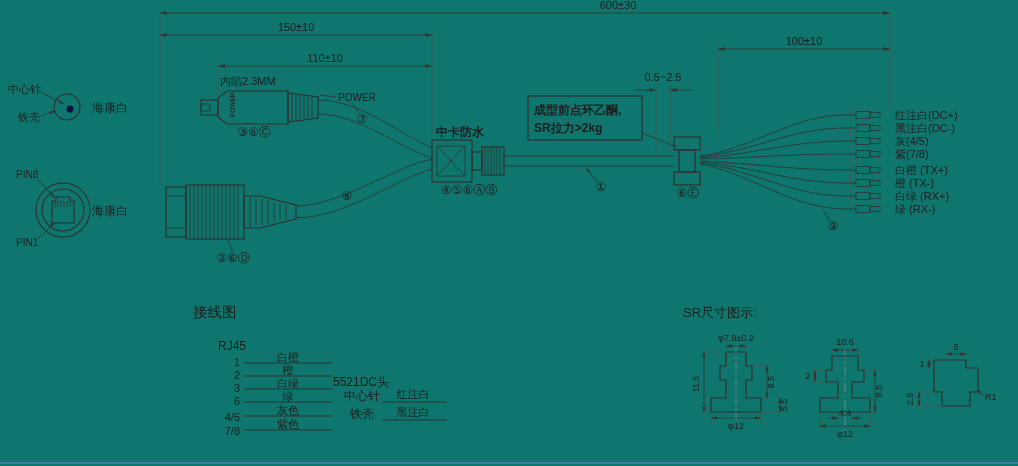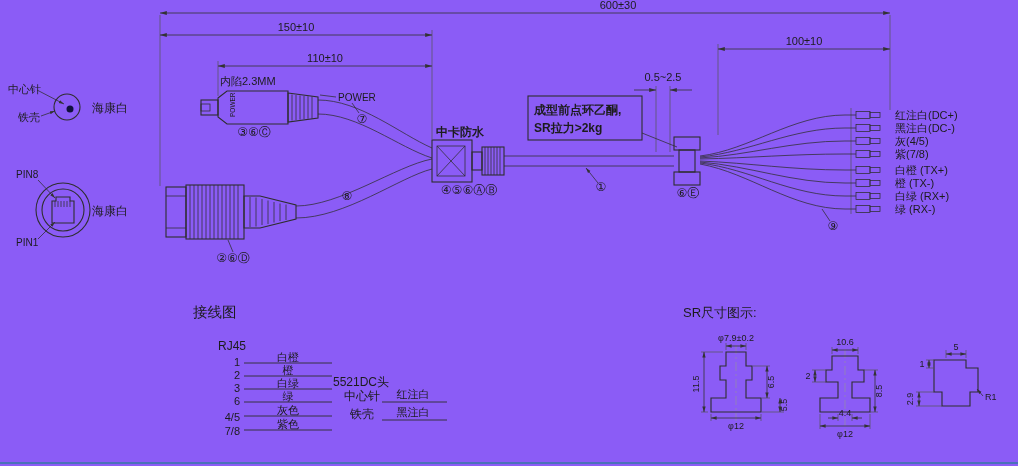--- a/index.html
+++ b/index.html
@@ -1,16 +1,16 @@
 <!DOCTYPE html>
 <html><head>
 <meta charset="utf-8">
 <style>
   html,body{margin:0;padding:0;background:#f4f4f4;}
-  .canvas{position:relative;width:1018px;height:466px;background:#8b5cf6;overflow:hidden;
+  .canvas{position:relative;width:1018px;height:466px;background:#0f766e;overflow:hidden;
           font-family:"Liberation Sans","DejaVu Sans",sans-serif;}
   svg{position:absolute;left:0;top:0;}
   svg text{fill:#1c1c1c;font-family:"Liberation Sans","DejaVu Sans",sans-serif;}
   .t9{font-size:9px;} .t10{font-size:10px;} .t11{font-size:11px;}
   .t12{font-size:12px;} .t13{font-size:13px;} .t14{font-size:14.5px;}
   .b{font-weight:600;}
   .outline{stroke:#2e2e2e;stroke-width:1.1;fill:none;}
   .thin{stroke:#2e2e2e;stroke-width:0.75;fill:none;}
   .ext{stroke:#555;stroke-width:0.7;fill:none;}
   .dim{stroke:#333;stroke-width:0.8;fill:none;}

